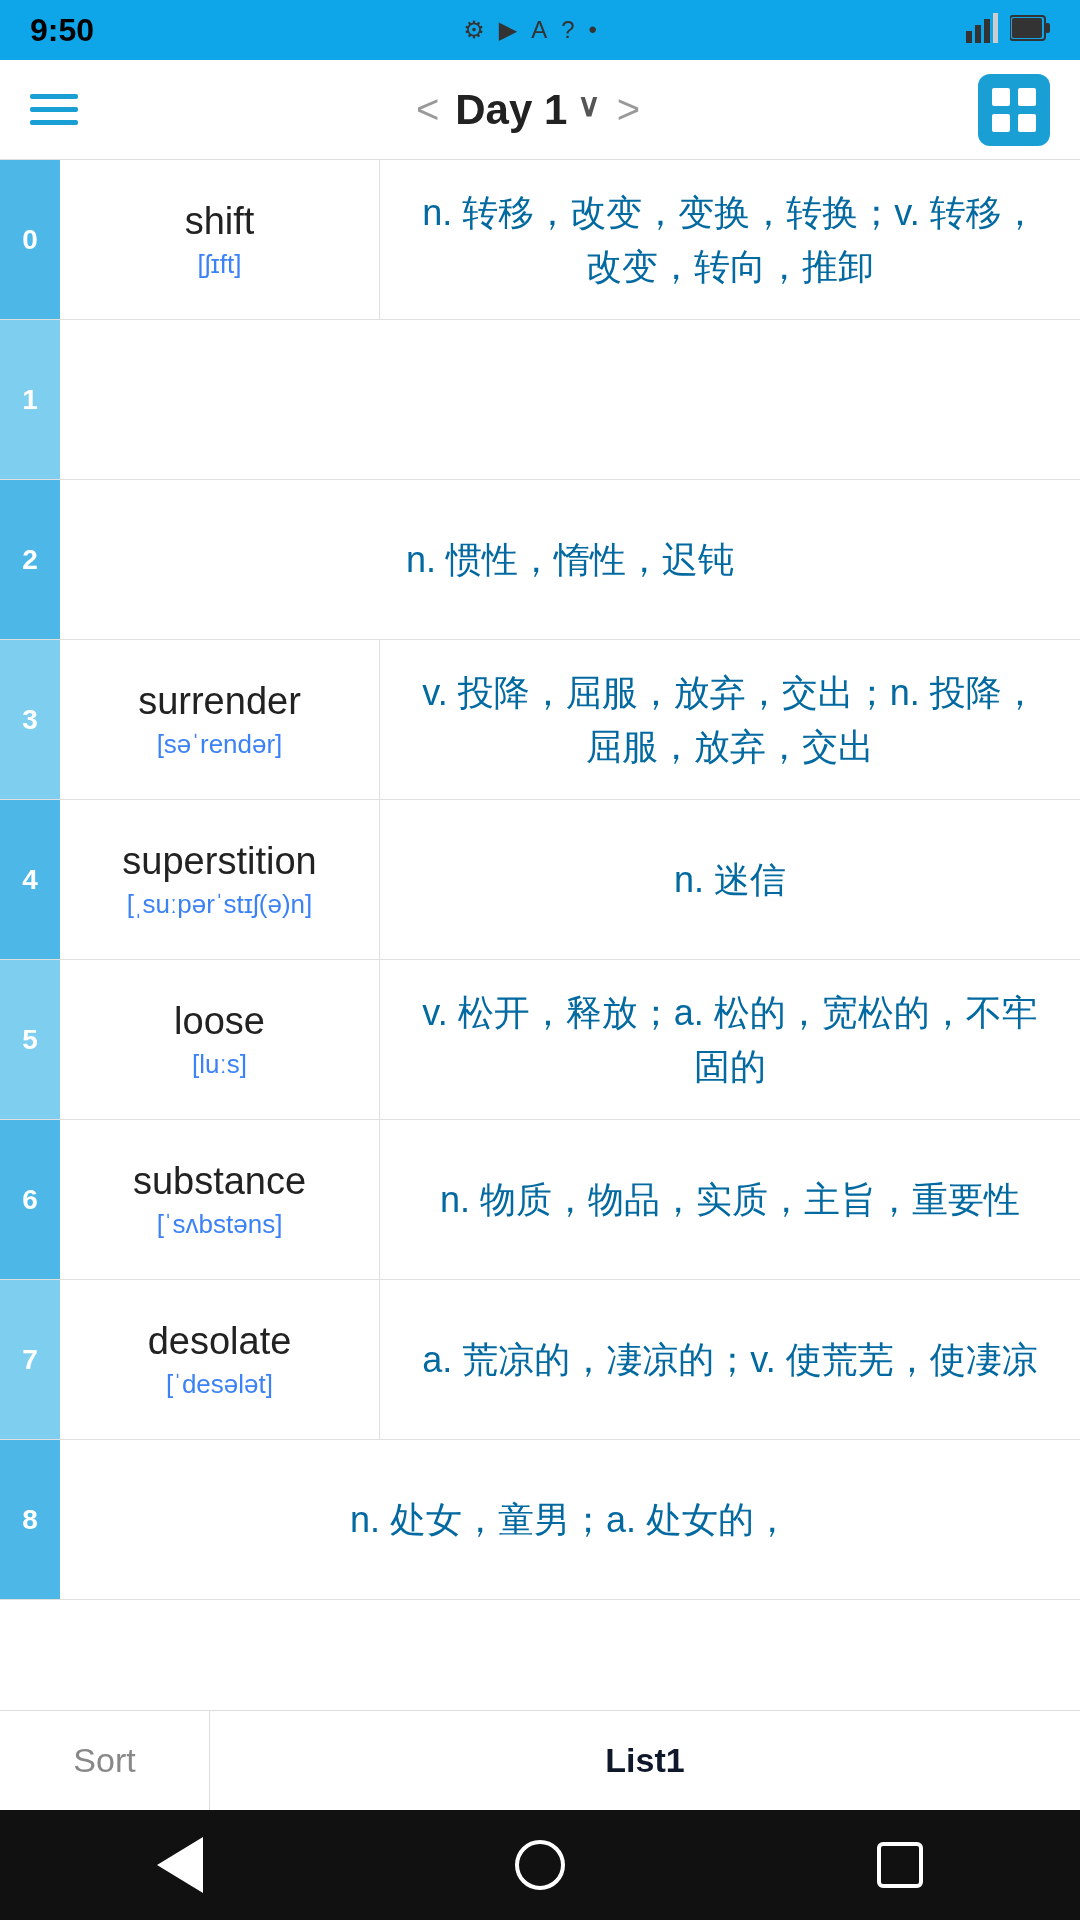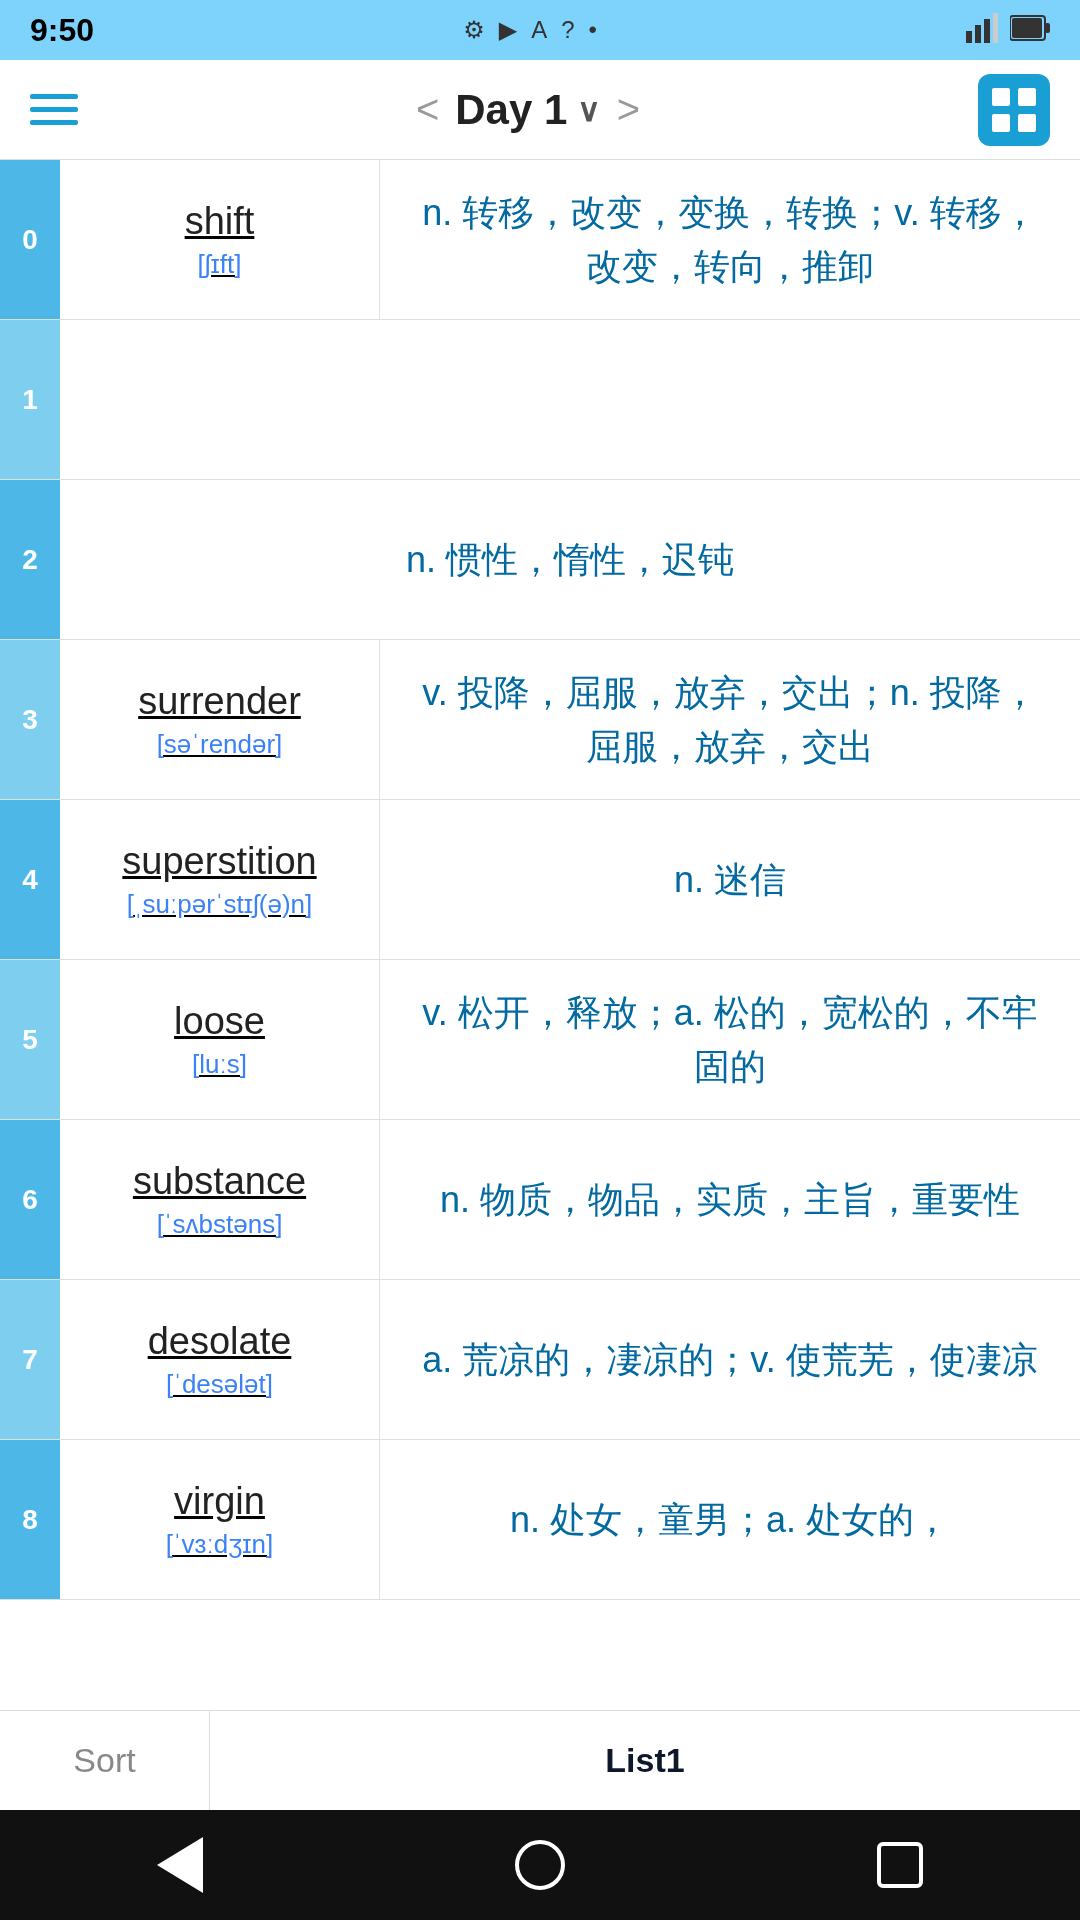--- a/index.html
+++ b/index.html
@@ -8,21 +8,21 @@
       width: 1080px;
       min-height: 1920px;
       font-family: 'Arial', sans-serif;
       background: #fff;
       display: flex;
       flex-direction: column;
     }
 
     
     .status-bar {
-      background: #7dd3fc;
+      background: #0ea5e9;
       height: 60px;
       display: flex;
       align-items: center;
       justify-content: space-between;
       padding: 0 30px;
     }
     .status-time {
       font-size: 32px;
       font-weight: bold;
       color: #000;
@@ -74,21 +74,21 @@
       font-size: 40px;
       color: #999;
       cursor: pointer;
       user-select: none;
     }
     .nav-title {
       font-size: 42px;
       font-weight: bold;
       color: #222;
       display: flex;
-      align-items: center;
+      align-items: flex-start;
       gap: 10px;
     }
     .nav-title-chevron {
       font-size: 32px;
       color: #555;
     }
     .nav-grid-icon {
       width: 72px;
       height: 72px;
       background: #1a9fd4;
@@ -125,21 +125,20 @@
     }
     .word-english {
       width: 320px;
       min-width: 320px;
       display: flex;
       flex-direction: column;
       align-items: center;
       justify-content: center;
       padding: 20px 10px;
       border-right: 1px solid #e0e0e0;
-      text-decoration: underline;
     }
     .word-text {
       font-size: 38px;
       font-weight: normal;
       color: #222;
       text-align: center;
     }
     .word-phonetic {
       font-size: 26px;
       color: #3b82f6;
@@ -338,24 +337,20 @@
     <div class="word-row">
       <div class="word-index">7</div>
       <div class="word-english">
         <div class="word-text">desolate</div>
         <div class="word-phonetic">[ˈdesələt]</div>
       </div>
       <div class="word-chinese">a. 荒凉的，凄凉的；v. 使荒芜，使凄凉</div>
     </div>
     <div class="word-row">
       <div class="word-index">8</div>
-      <div class="word-english">
-        <div class="word-text">virgin</div>
-        <div class="word-phonetic">[ˈvɜːdʒɪn]</div>
-      </div>
       <div class="word-chinese">n. 处女，童男；a. 处女的，</div>
     </div>
   </div>
 
 <div class="bottom-tabs">
   <div class="tab-sort">Sort</div>
   <div class="tab-list1">List1</div>
 </div>
 
 <div class="nav-bar">

